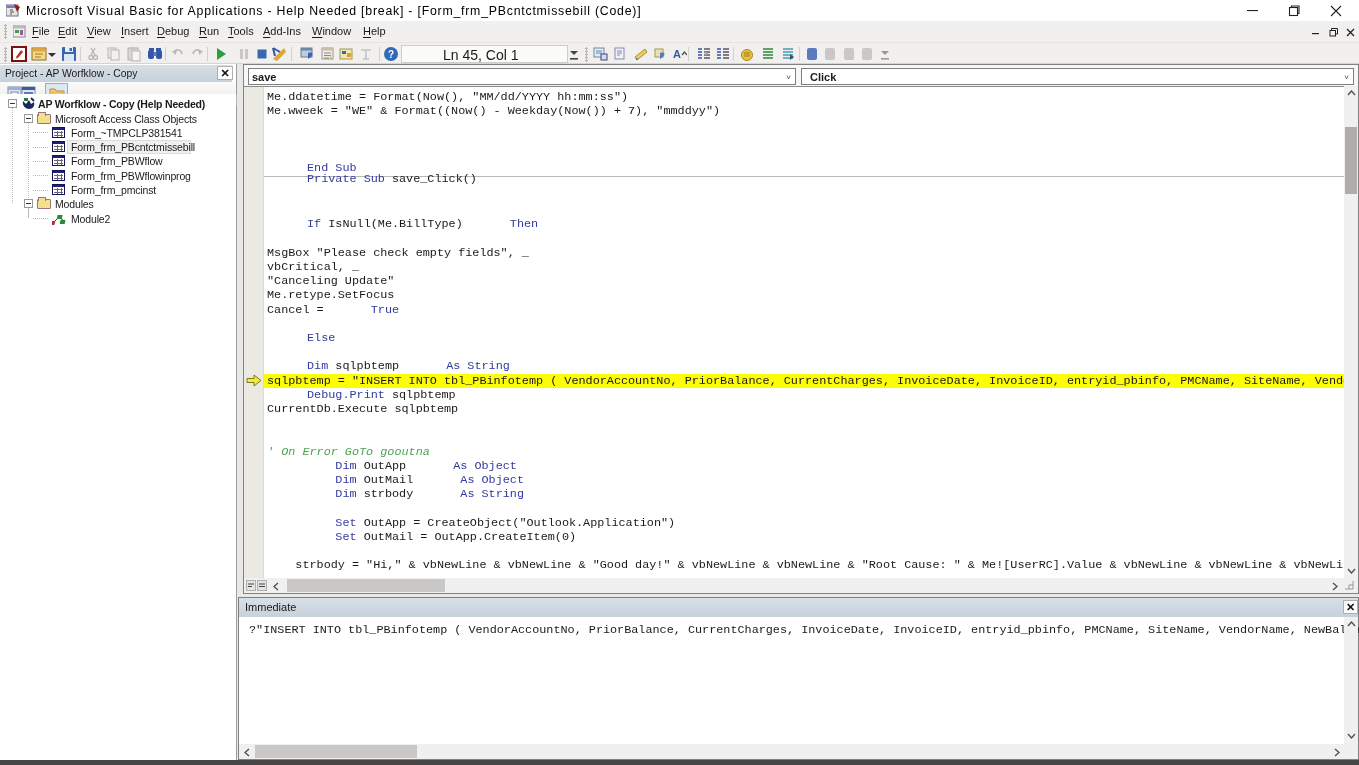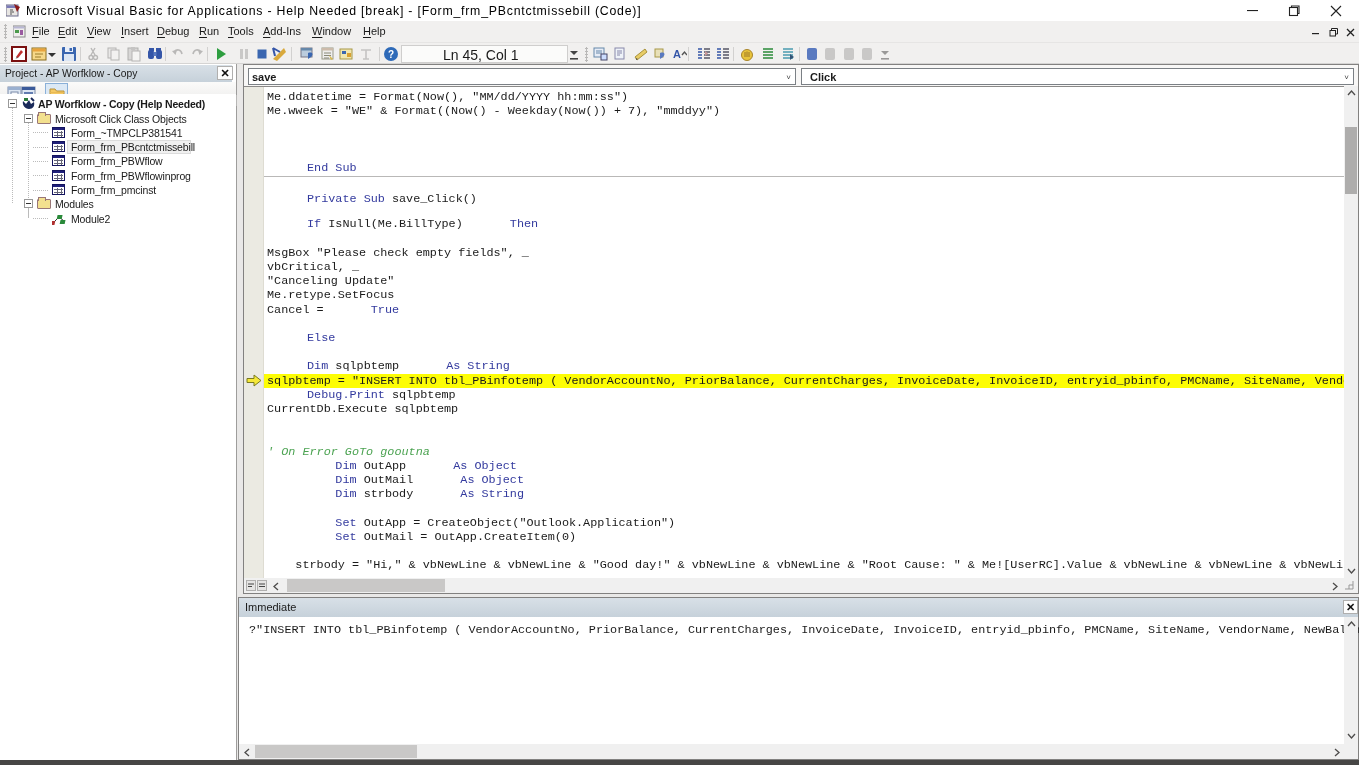--- a/index.html
+++ b/index.html
@@ -319,21 +319,21 @@
         <svg class="abs" style="left:21px;top:0px" width="15" height="14" viewBox="0 0 15 14">
           <path d="M2 4 C1 8, 4 12, 8 12 C12 12, 14 9, 13 5 L10 7 L8 3 L5 7 Z" fill="#1a2a5a"></path>
           <path d="M10 1 L13 4" stroke="#1a2a5a" stroke-width="2"></path>
           <rect x="3" y="1" width="4" height="3" fill="#2a7a3a"></rect>
         </svg>
         <span style="position:absolute;left:38px;top:0;line-height:14.28px">AP Worfklow - Copy (Help Needed)</span>
       </div>
       <div class="trow" style="left:0;top:17.5px">
         <span class="texp" style="left:24px;top:2px"></span>
         <span class="folder" style="left:37px;top:2px"></span>
-        <span style="position:absolute;left:55px;top:0;line-height:14.28px">Microsoft Click Class Objects</span>
+        <span style="position:absolute;left:55px;top:0;line-height:14.28px">Microsoft Access Class Objects</span>
       </div>
       <div class="trow" style="left:0;top:31.8px">
         <span class="fico" style="left:52px;top:1px"></span>
         <span style="position:absolute;left:71px;top:0;line-height:14.28px">Form_~TMPCLP381541</span>
       </div>
       <div class="trow" style="left:0;top:46px">
         <div class="abs" style="left:67px;top:0;width:124px;height:14px;background:#f0f0f0;border:1px solid #dcdcdc"></div>
         <span class="fico" style="left:52px;top:1px"></span>
         <span style="position:absolute;left:71px;top:0;line-height:14.28px">Form_frm_PBcntctmissebill</span>
       </div>
@@ -373,21 +373,21 @@
     <div class="abs" id="code">
       <div class="abs" id="yellow-line"></div>
       <div class="abs" id="margin"></div>
       <svg class="abs" id="exec-arrow" width="16" height="13" viewBox="0 0 16 13">
         <path d="M1 4.5 L8 4.5 L8 1 L15 6.5 L8 12 L8 8.5 L1 8.5 Z" fill="#f5e83a" stroke="#7a7a20" stroke-width="1"></path>
       </svg>
       <div class="abs" id="proc-sep"></div>
       <div class="cl" style="top:2.4px">Me.ddatetime = Format(Now(), "MM/dd/YYYY hh:mm:ss")</div>
       <div class="cl" style="top:16.6px">Me.wweek = "WE" &amp; Format((Now() - Weekday(Now()) + 7), "mmddyy")</div>
       <div class="cl" style="top:73.4px"><span class="kw">End Sub</span></div>
-      <div class="cl" style="top:105px"><span class="kw">Private Sub </span>save_Click()</div>
+      <div class="cl" style="top:85px"><span class="kw">Private Sub </span>save_Click()</div>
       <div class="cl" style="top:130.2px"><span class="kw">If </span>IsNull(Me.BillType) <span class="kw">Then</span></div>
       <div class="cl" style="top:158.6px">MsgBox "Please check empty fields", _</div>
       <div class="cl" style="top:172.8px">vbCritical, _</div>
       <div class="cl" style="top:187px">"Canceling Update"</div>
       <div class="cl" style="top:201.2px">Me.retype.SetFocus</div>
       <div class="cl" style="top:215.4px">Cancel = <span class="kw">True</span></div>
       <div class="cl" style="top:243.8px"><span class="kw">Else</span></div>
       <div class="cl" style="top:272.2px"><span class="kw">Dim </span>sqlpbtemp <span class="kw">As String</span></div>
       <div class="cl" style="top:286.4px">sqlpbtemp = "INSERT INTO tbl_PBinfotemp ( VendorAccountNo, PriorBalance, CurrentCharges, InvoiceDate, InvoiceID, entryid_pbinfo, PMCName, SiteName, VendorName, NewBalance )"</div>
       <div class="cl" style="top:300.6px"><span class="kw">Debug.Print </span>sqlpbtemp</div>

